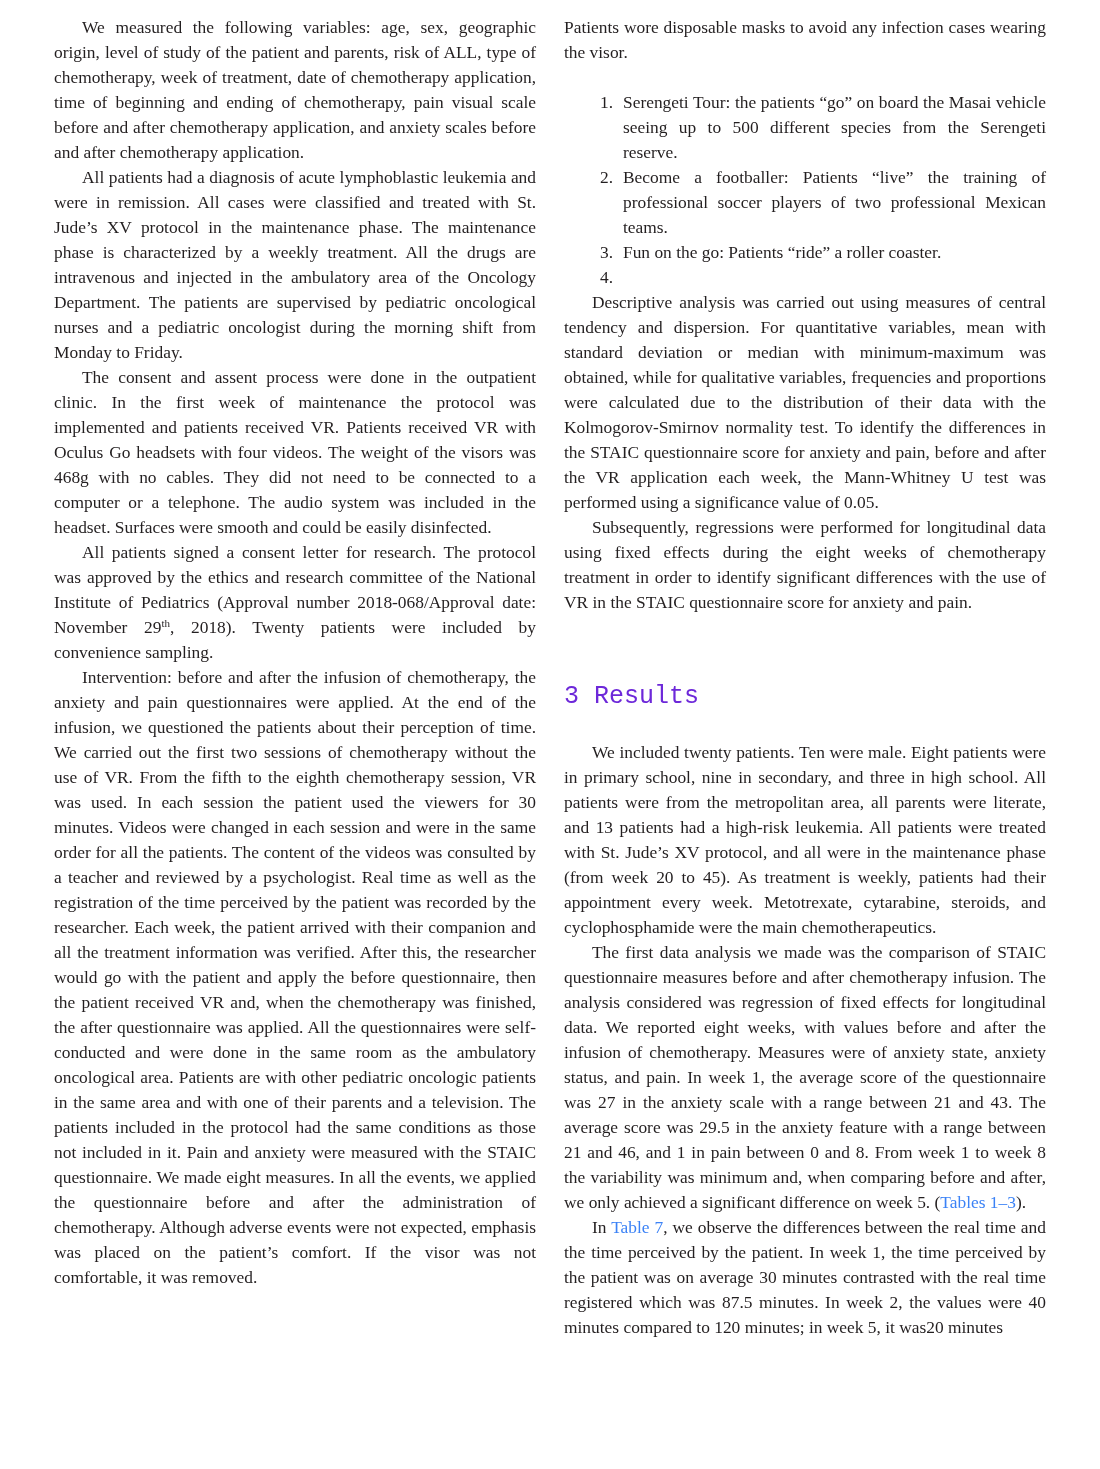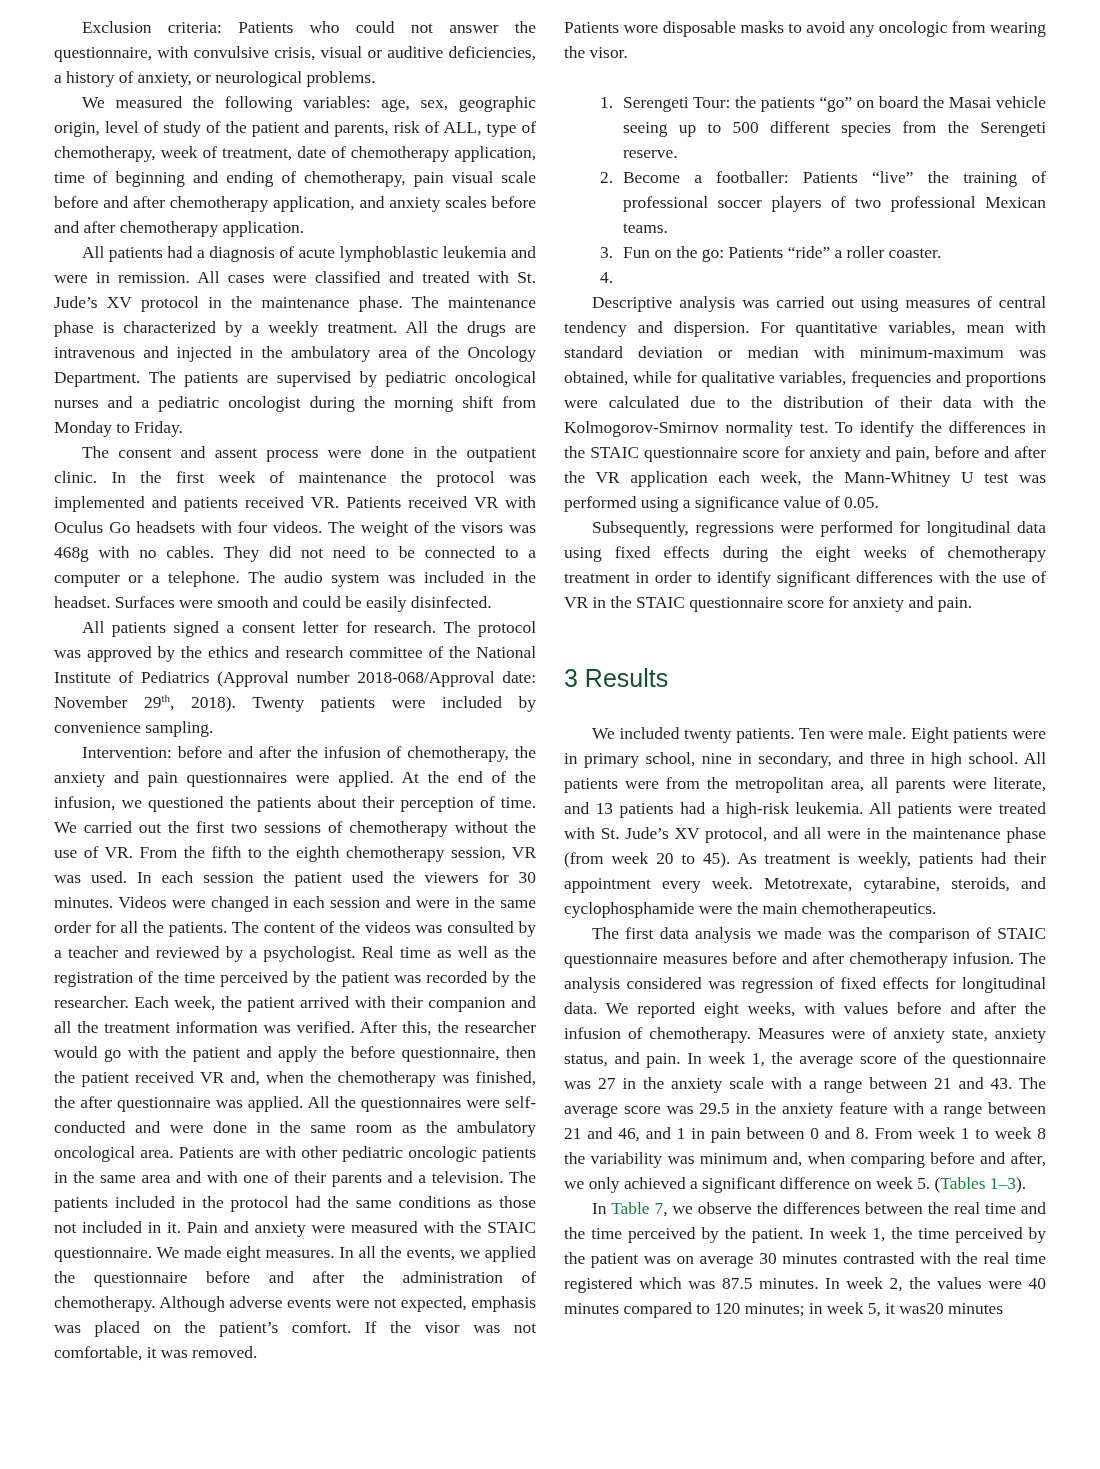--- a/index.html
+++ b/index.html
@@ -25,59 +25,58 @@
     .col-left { left: 54px; }
     .col-right { left: 564px; }
     p {
       margin: 0;
       text-align: justify;
       text-indent: 28px;
       hyphens: none;
     }
     p.noindent { text-indent: 0; }
     sup { font-size: 11px; line-height: 0; vertical-align: 6px; }
-    .link { color: #15803d; }
+    .link { color: #3b82f6; }
     ol.videos {
       list-style: none;
       margin: 25px 0 25px 0;
       padding: 0;
     }
     ol.videos li {
       position: relative;
       padding-left: 59px;
       text-align: justify;
     }
     ol.videos li .num {
       position: absolute;
       left: 36px;
       top: 0;
     }
     .section-heading {
-      font-family: Liberation Sans, sans-serif;
-      color: #14532d;
+      font-family: Liberation Mono, monospace;
+      color: #6d28d9;
       font-size: 25px;
       line-height: 30px;
-      margin: 48px 0 28px 0;
+      margin: 67px 0 28px 0;
       font-weight: normal;
     }
   </style>
 </head>
 <body>
 
 <div class="col col-left">
-  <p>Exclusion criteria: Patients who could not answer the questionnaire, with convulsive crisis, visual or auditive deficiencies, a history of anxiety, or neurological problems.</p>
   <p>We measured the following variables: age, sex, geographic origin, level of study of the patient and parents, risk of ALL, type of chemotherapy, week of treatment, date of chemotherapy application, time of beginning and ending of chemotherapy, pain visual scale before and after chemotherapy application, and anxiety scales before and after chemotherapy application.</p>
   <p>All patients had a diagnosis of acute lymphoblastic leukemia and were in remission. All cases were classified and treated with St. Jude’s XV protocol in the maintenance phase. The maintenance phase is characterized by a weekly treatment. All the drugs are intravenous and injected in the ambulatory area of the Oncology Department. The patients are supervised by pediatric oncological nurses and a pediatric oncologist during the morning shift from Monday to Friday.</p>
   <p>The consent and assent process were done in the outpatient clinic. In the first week of maintenance the protocol was implemented and patients received VR. Patients received VR with Oculus Go headsets with four videos. The weight of the visors was 468g with no cables. They did not need to be connected to a computer or a telephone. The audio system was included in the headset. Surfaces were smooth and could be easily disinfected.</p>
   <p><span>All patients signed a consent letter for research. The protocol was approved by the ethics and research committee of the National Institute of Pediatrics (Approval number 2018-068/Approval date: November 29</span><sup>th</sup><span>, 2018). Twenty patients were included by convenience sampling.</span></p>
   <p>Intervention: before and after the infusion of chemotherapy, the anxiety and pain questionnaires were applied. At the end of the infusion, we questioned the patients about their perception of time. We carried out the first two sessions of chemotherapy without the use of VR. From the fifth to the eighth chemotherapy session, VR was used. In each session the patient used the viewers for 30 minutes. Videos were changed in each session and were in the same order for all the patients. The content of the videos was consulted by a teacher and reviewed by a psychologist. Real time as well as the registration of the time perceived by the patient was recorded by the researcher. Each week, the patient arrived with their companion and all the treatment information was verified. After this, the researcher would go with the patient and apply the before questionnaire, then the patient received VR and, when the chemotherapy was finished, the after questionnaire was applied. All the questionnaires were self-conducted and were done in the same room as the ambulatory oncological area. Patients are with other pediatric oncologic patients in the same area and with one of their parents and a television. The patients included in the protocol had the same conditions as those not included in it. Pain and anxiety were measured with the STAIC questionnaire. We made eight measures. In all the events, we applied the questionnaire before and after the administration of chemotherapy. Although adverse events were not expected, emphasis was placed on the patient’s comfort. If the visor was not comfortable, it was removed.</p>
 </div>
 
 <div class="col col-right">
-  <p class="noindent">Patients wore disposable masks to avoid any oncologic from wearing the visor.</p>
+  <p class="noindent">Patients wore disposable masks to avoid any infection cases wearing the visor.</p>
   <ol class="videos">
     <li><span class="num">1.</span><span>Serengeti Tour: the patients “go” on board the Masai vehicle seeing up to 500 different species from the Serengeti reserve.</span></li>
     <li><span class="num">2.</span><span>Become a footballer: Patients “live” the training of professional soccer players of two professional Mexican teams.</span></li>
     <li><span class="num">3.</span><span>Fun on the go: Patients “ride” a roller coaster.</span></li>
     <li><span class="num">4.</span></li>
   </ol>
   <p>Descriptive analysis was carried out using measures of central tendency and dispersion. For quantitative variables, mean with standard deviation or median with minimum-maximum was obtained, while for qualitative variables, frequencies and proportions were calculated due to the distribution of their data with the Kolmogorov-Smirnov normality test. To identify the differences in the STAIC questionnaire score for anxiety and pain, before and after the VR application each week, the Mann-Whitney U test was performed using a significance value of 0.05.</p>
   <p>Subsequently, regressions were performed for longitudinal data using fixed effects during the eight weeks of chemotherapy treatment in order to identify significant differences with the use of VR in the STAIC questionnaire score for anxiety and pain.</p>
   <h2 class="section-heading">3 Results</h2>
   <p>We included twenty patients. Ten were male. Eight patients were in primary school, nine in secondary, and three in high school. All patients were from the metropolitan area, all parents were literate, and 13 patients had a high-risk leukemia. All patients were treated with St. Jude’s XV protocol, and all were in the maintenance phase (from week 20 to 45). As treatment is weekly, patients had their appointment every week. Metotrexate, cytarabine, steroids, and cyclophosphamide were the main chemotherapeutics.</p>

